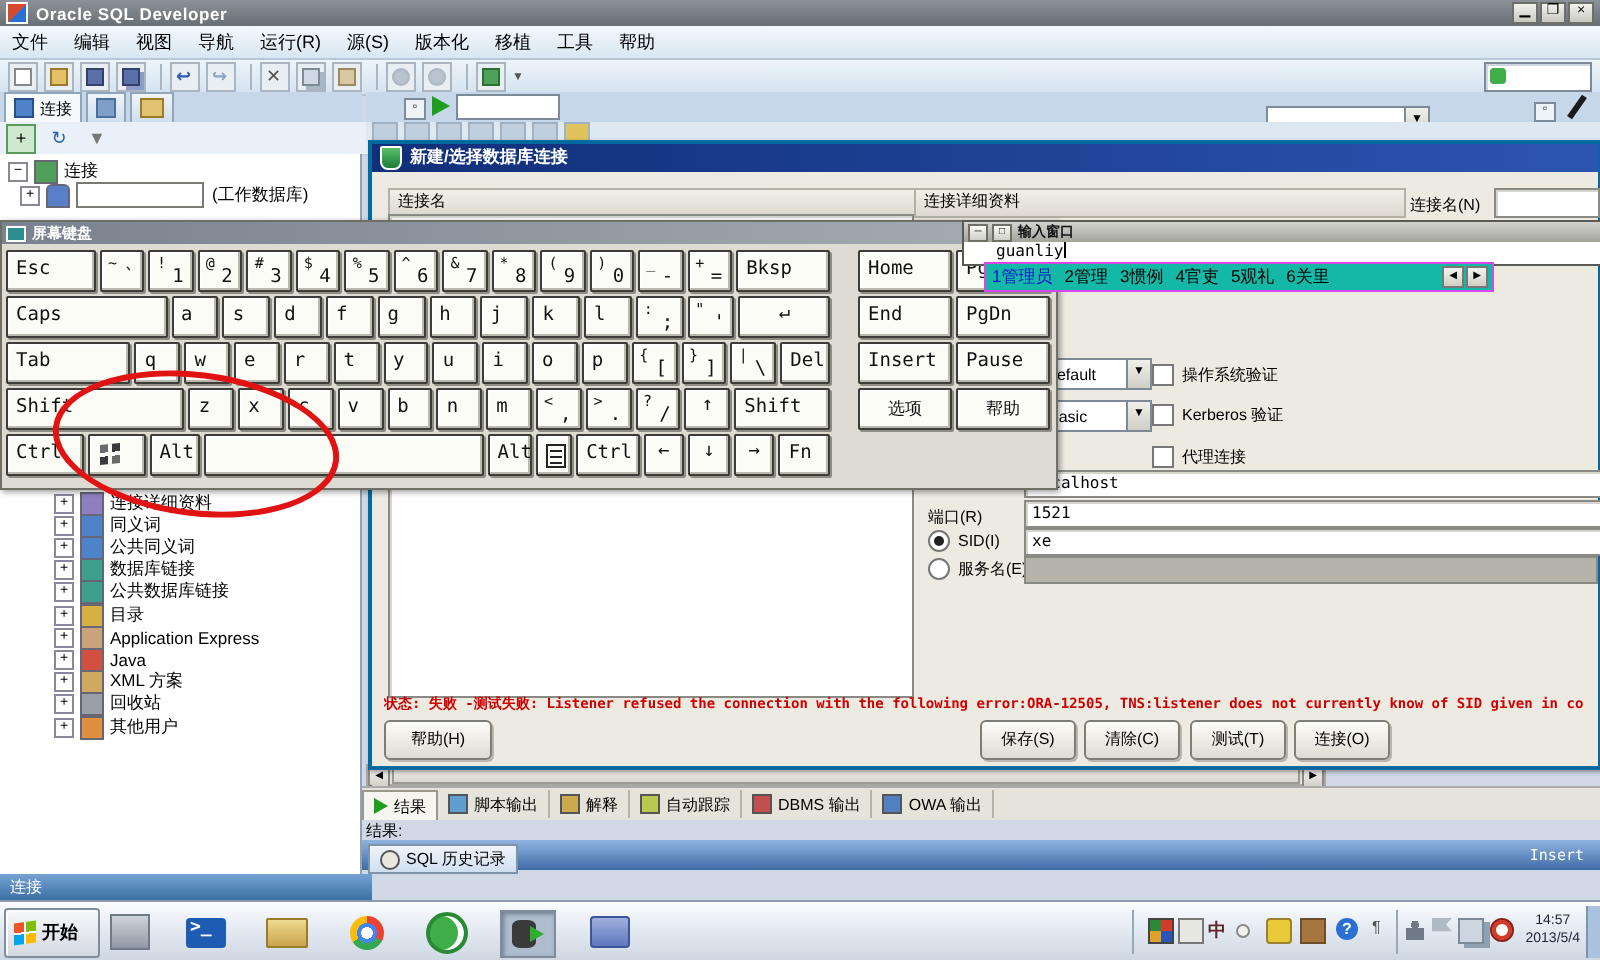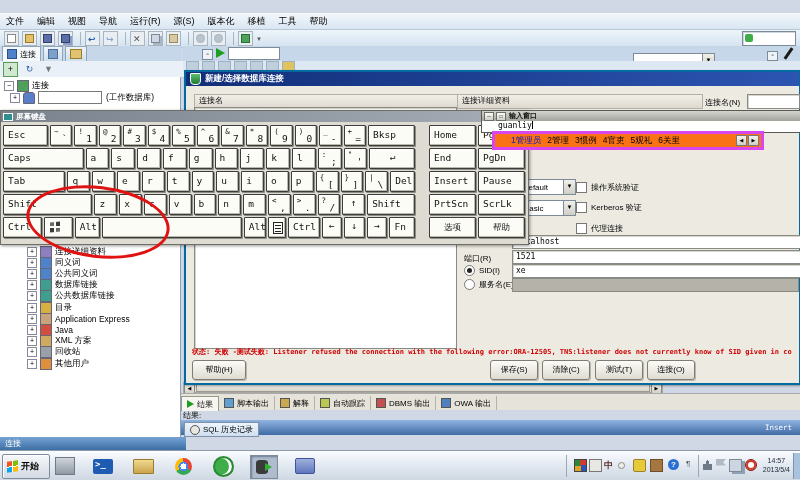--- a/index.html
+++ b/index.html
@@ -88,21 +88,21 @@
   .menuico{position:absolute;left:4px;top:4px;width:8px;height:10px;border:1px solid #222;
      background:repeating-linear-gradient(180deg,transparent 0 1px,#222 1px 2px,transparent 2px 3px);background-size:6px 9px;background-position:1px 1px;background-repeat:no-repeat}
   .redcircle{left:26px;top:186px;width:138px;height:66px;border:3px solid #e01212;border-radius:50%;transform:rotate(7deg);z-index:16;pointer-events:none}
   
   .imewin{left:481px;top:110px;width:319px;height:21px;z-index:15;border:1px solid #5a5a55;background:#fff}
   .imetitle{position:absolute;left:0;top:0;width:100%;height:10px;background:linear-gradient(180deg,#d4d4cf,#a3a39c);display:flex;align-items:center}
   .imebtn{width:8px;height:7px;background:linear-gradient(#fafaf6,#cfcfc8);border:1px solid #6f6f68;margin-left:2px;font-size:5px;line-height:6px;text-align:center}
   .imetitle .t{font-size:7px;font-weight:bold;margin-left:3px;color:#111}
   .imecomp{position:absolute;left:0;top:10px;width:100%;height:10px;background:#fff;font-size:8px;line-height:10px;padding-left:16px;font-family:"DejaVu Sans Mono",monospace}
   .caret{display:inline-block;width:1px;height:8px;background:#000;vertical-align:-1px}
-  .candbar{left:492px;top:131px;width:250px;height:13px;background:#f97316;border:3px solid #d946ef;z-index:15;display:flex;align-items:center;padding-left:16px}
+  .candbar{left:492px;top:131px;width:250px;height:13px;background:#14b8a6;border:1px solid #d946ef;z-index:15;display:flex;align-items:center;padding-left:3px}
   .cand{font-size:8.5px;margin-right:6px;white-space:nowrap}
   .cand.first{color:#0a14cc}
   .candarrows{margin-left:auto;display:flex;margin-right:2px}
   .candarrow{width:9px;height:9px;background:linear-gradient(#f4f4ef,#cfcfc6);border:1px solid #777;font-size:5px;line-height:8px;text-align:center;margin-left:1px}
   
   .taskbar{left:0;top:450px;width:800px;height:30px;background:linear-gradient(180deg,#fbfdff 0%,#e4eaf2 45%,#cdd6e1 100%);border-top:1px solid #8d9aab;z-index:50}
   .startbtn{position:absolute;left:2px;top:3px;width:46px;height:23px;background:linear-gradient(#f6f8fa,#d4dae2);border:1px solid #7f8c9c;border-radius:2px;display:flex;align-items:center;box-shadow:1px 1px 0 #fff inset}
   .startlogo{width:11px;height:11px;margin-left:4px;transform:skewY(-8deg);
      background:linear-gradient(90deg,transparent 0 5px,#fff 5px 6px,transparent 6px),
                 linear-gradient(0deg,transparent 0 5px,#fff 5px 6px,transparent 6px),
@@ -112,20 +112,29 @@
   .ql.pressed{background:#aebccd;border:1px solid #7f8c9c;box-shadow:inset 1px 1px 2px #6f7f92}
   .trayico{position:absolute;top:8px;width:11px;height:11px}
   .clock{position:absolute;right:10px;top:5px;text-align:center;font-size:7px;line-height:9px;color:#1a2433}
   .showdesk{position:absolute;right:0;top:2px;width:6px;height:26px;background:#a9c2dd;border-left:1px solid #7f93ab}
 </style>
 </head>
 <body>
 
 <div id="screen">
 
+  <div class="abs titlebar">
+    <span class="appico"></span>
+    <span class="t">Oracle SQL Developer</span>
+    <span style="margin-left:auto;display:flex;margin-right:3px">
+      <span class="wbtn">▁</span>
+      <span class="wbtn">❐</span>
+      <span class="wbtn">×</span>
+    </span>
+  </div>
 
   <div class="abs menubar" id="menubar">
       <span class="mi">文件</span>
       <span class="mi">编辑</span>
       <span class="mi">视图</span>
       <span class="mi">导航</span>
       <span class="mi">运行(R)</span>
       <span class="mi">源(S)</span>
       <span class="mi">版本化</span>
       <span class="mi">移植</span>
@@ -642,28 +651,20 @@
         <div class="kbrow">
           <div class="key skey">
             <span class="kl">Insert</span>
           </div>
           <div class="key skey">
             <span class="kl">Pause</span>
           </div>
         </div>
         <div class="kbrow">
           <div class="key skey">
-            <span class="kl">PrtScn</span>
-          </div>
-          <div class="key skey">
-            <span class="kl">ScrLk</span>
-          </div>
-        </div>
-        <div class="kbrow">
-          <div class="key skey">
             <span class="kl zh">选项</span>
           </div>
           <div class="key skey">
             <span class="kl zh">帮助</span>
           </div>
         </div>
       </div>
   </div>
   <div class="abs redcircle"></div>
 

